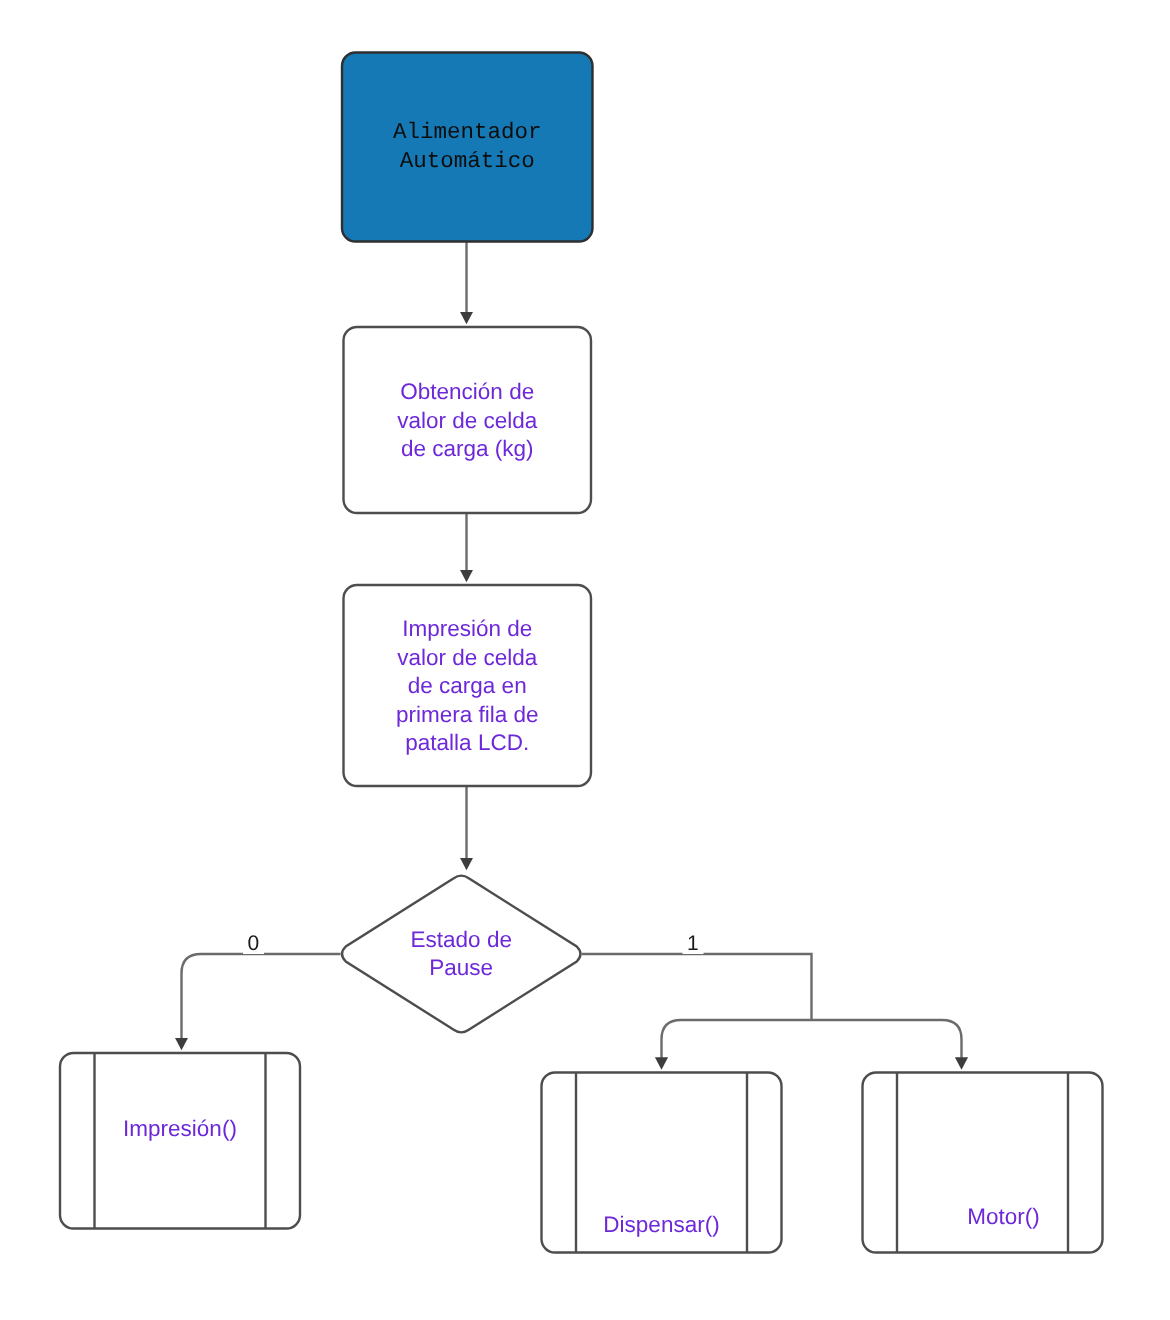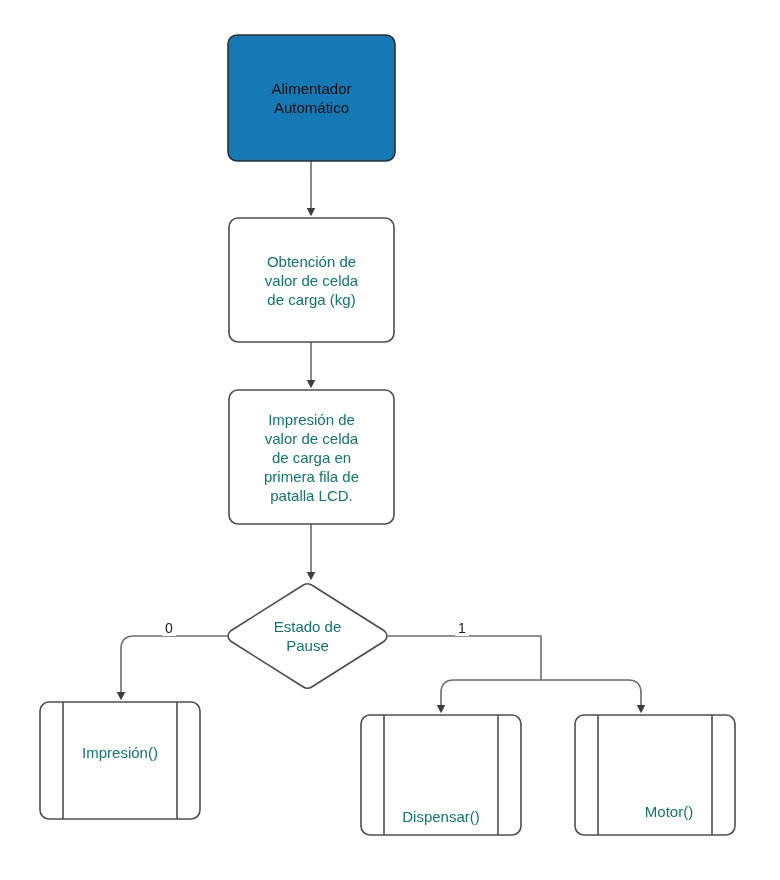--- a/index.html
+++ b/index.html
@@ -25,29 +25,30 @@
     top: 0;
     width: 780px;
     height: 880px;
   }
   .node-label {
     position: absolute;
     display: flex;
     align-items: center;
     justify-content: center;
     text-align: center;
-    color: #0f766e;
+    color: #6d28d9;
     font-size: 15px;
     line-height: 19px;
     white-space: pre-line;
     pointer-events: none;
     user-select: none;
   }
   .node-label.on-accent {
     color: #0d0d0d;
+    font-family: Liberation Mono, monospace;
   }
   .edge-label {
     position: absolute;
     color: #1a1a1a;
     font-size: 14px;
     line-height: 16px;
     text-align: center;
     background: #ffffff;
     padding: 0 3px;
     user-select: none;

